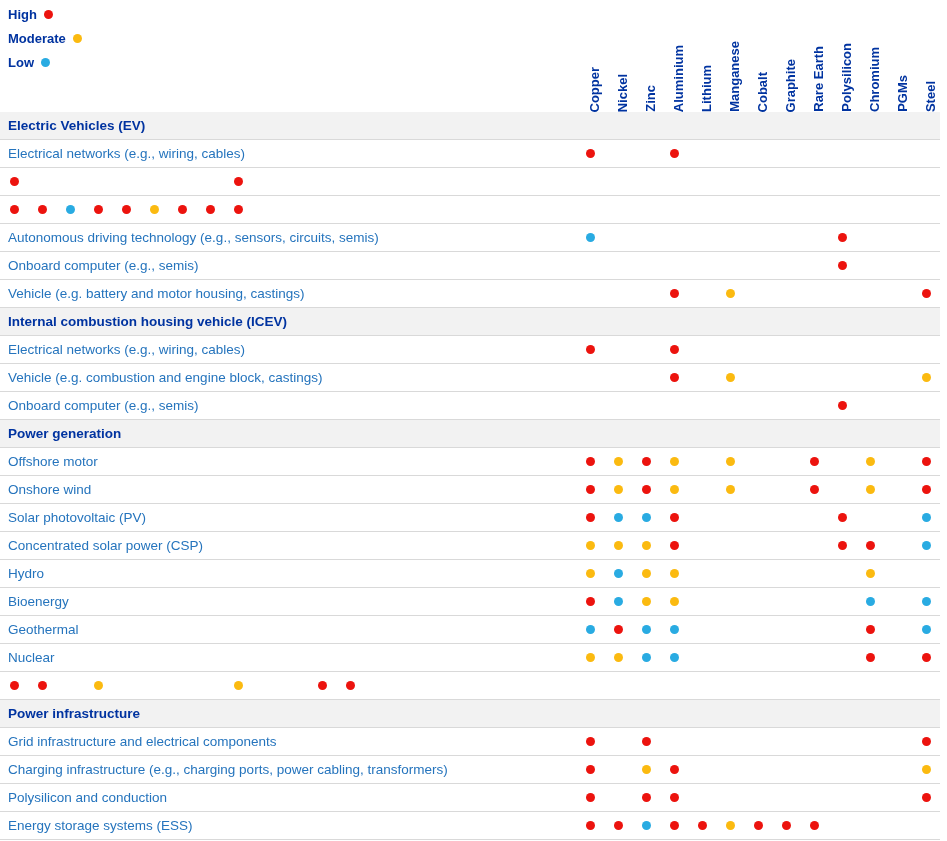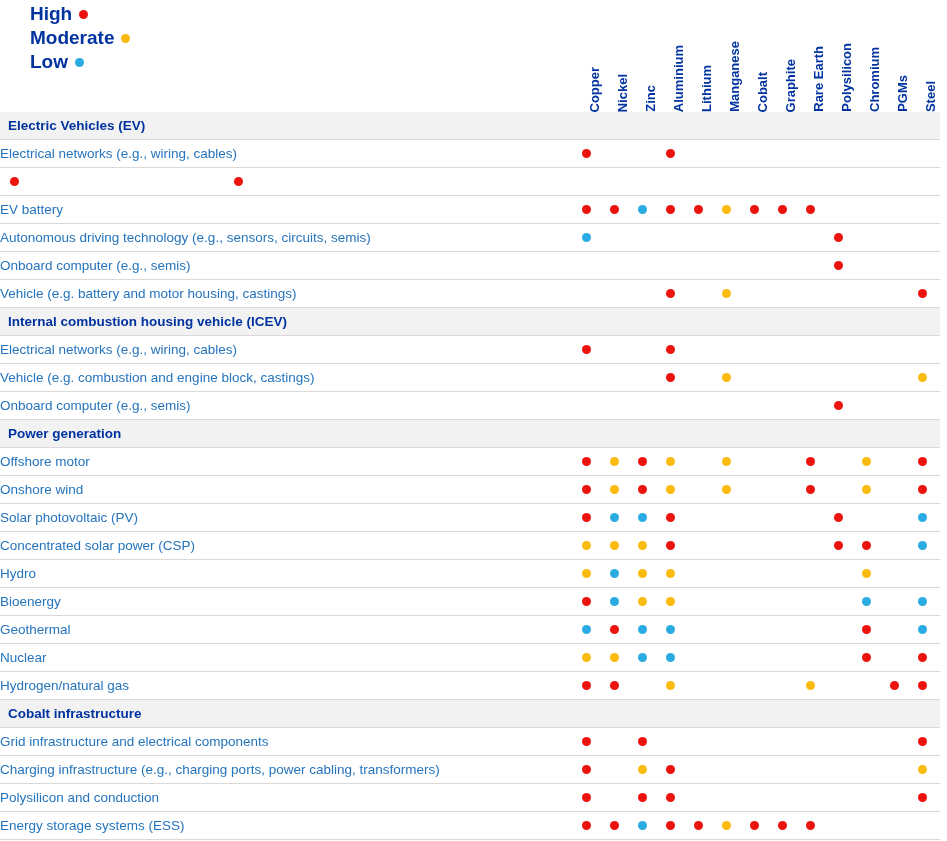--- a/index.html
+++ b/index.html
@@ -1,35 +1,35 @@
 <!DOCTYPE html>
 <html style="--navy: #0033a0; --rowtext: #2574bd; --sectionbg: #f2f2f2; --rowline: #d9d9d9;"><head>
 <meta charset="utf-8">
 <style>
   html,body{margin:0;padding:0;background:#ffffff;}
   .page{position:relative;width:947px;height:841px;background:#ffffff;overflow:hidden;
         font-family:"Liberation Sans",sans-serif;}
   
   .legend{position:absolute;top:2px;left:8px;}
   .legend-item{display:flex;align-items:center;height:24px;}
-  .legend-label{font-size:19px;font-weight:bold;color:var(--navy);margin-left:22px;}
+  .legend-label{font-size:13px;font-weight:bold;color:var(--navy);}
   .dot{width:9px;height:9px;border-radius:50%;flex:0 0 auto;}
   .legend-item .dot{margin-left:7px;}
   
   .header-row{position:absolute;top:0;left:580px;height:112px;display:flex;}
   .col-head{width:28px;height:112px;display:flex;align-items:flex-end;justify-content:center;}
   .col-head span{writing-mode:vertical-rl;transform:rotate(180deg);font-size:13px;font-weight:bold;
                  color:var(--navy);line-height:1;white-space:nowrap;padding-bottom:4px;}
   
   .table{position:absolute;top:112px;left:0;width:940px;}
   .row{height:28px;box-sizing:border-box;border-bottom:1px solid var(--rowline);
        display:flex;align-items:center;}
   .section-row{background:var(--sectionbg);}
   .section-title{font-size:13.5px;font-weight:bold;color:var(--navy);padding-left:8px;white-space:nowrap;}
-  .row-label{width:572px;font-size:13.5px;color:var(--rowtext);
+  .row-label{width:572px;padding-left:8px;font-size:13.5px;color:var(--rowtext);
              white-space:nowrap;overflow:hidden;}
   .cells{display:flex;}
   .cell{width:28px;height:27px;display:flex;align-items:center;justify-content:center;}
 </style>
 </head>
 <body>
 
 <div class="page">
 
   <div class="legend">
@@ -130,21 +130,20 @@
           <div class="cell">
             <span class="dot" style="background: rgb(236, 19, 14);"></span>
           </div>
           <div class="cell"></div>
           <div class="cell"></div>
           <div class="cell"></div>
           <div class="cell"></div>
         </div>
       </div>
       <div class="row item-row">
-        <span class="row-label">EV battery</span>
         <div class="cells">
           <div class="cell">
             <span class="dot" style="background: rgb(236, 19, 14);"></span>
           </div>
           <div class="cell">
             <span class="dot" style="background: rgb(236, 19, 14);"></span>
           </div>
           <div class="cell">
             <span class="dot" style="background: rgb(41, 171, 226);"></span>
           </div>
@@ -552,21 +551,20 @@
           <div class="cell">
             <span class="dot" style="background: rgb(236, 19, 14);"></span>
           </div>
           <div class="cell"></div>
           <div class="cell">
             <span class="dot" style="background: rgb(236, 19, 14);"></span>
           </div>
         </div>
       </div>
       <div class="row item-row">
-        <span class="row-label">Hydrogen/natural gas</span>
         <div class="cells">
           <div class="cell">
             <span class="dot" style="background: rgb(236, 19, 14);"></span>
           </div>
           <div class="cell">
             <span class="dot" style="background: rgb(236, 19, 14);"></span>
           </div>
           <div class="cell"></div>
           <div class="cell">
             <span class="dot" style="background: rgb(251, 186, 16);"></span>
@@ -582,21 +580,21 @@
           <div class="cell"></div>
           <div class="cell">
             <span class="dot" style="background: rgb(236, 19, 14);"></span>
           </div>
           <div class="cell">
             <span class="dot" style="background: rgb(236, 19, 14);"></span>
           </div>
         </div>
       </div>
       <div class="row section-row">
-        <span class="section-title">Cobalt infrastructure</span>
+        <span class="section-title">Power infrastructure</span>
       </div>
       <div class="row item-row">
         <span class="row-label">Grid infrastructure and electrical components</span>
         <div class="cells">
           <div class="cell">
             <span class="dot" style="background: rgb(236, 19, 14);"></span>
           </div>
           <div class="cell"></div>
           <div class="cell">
             <span class="dot" style="background: rgb(236, 19, 14);"></span>

